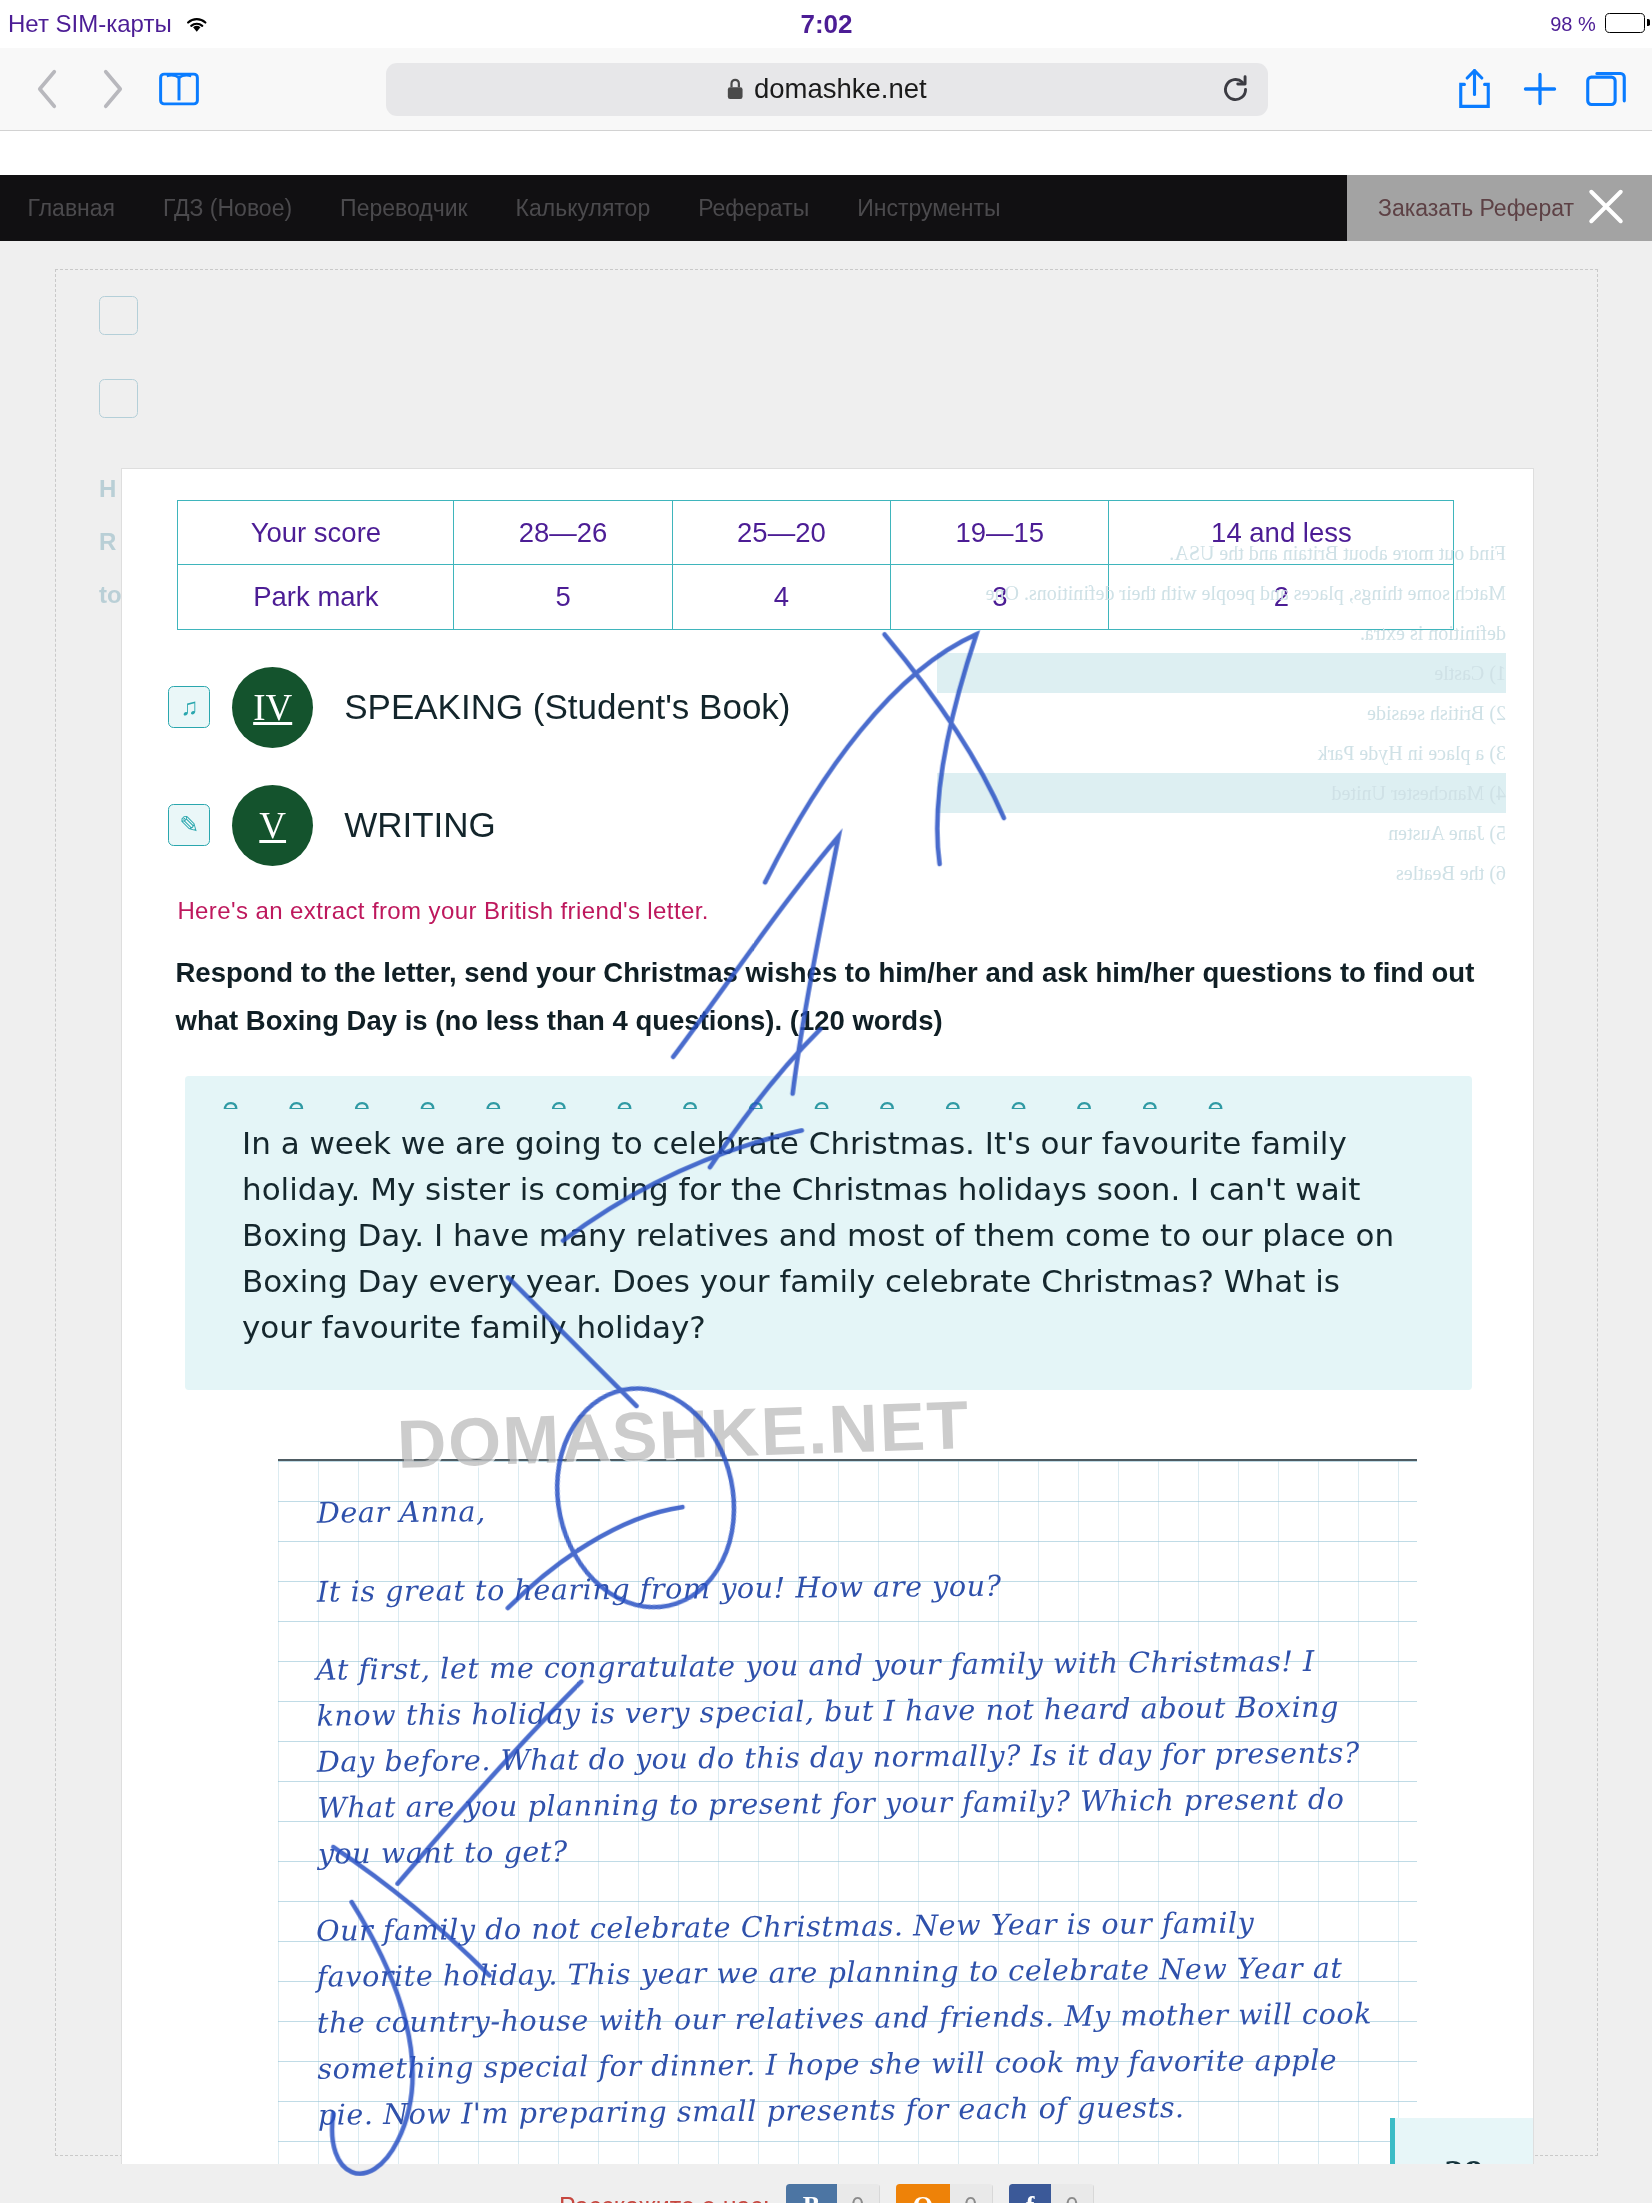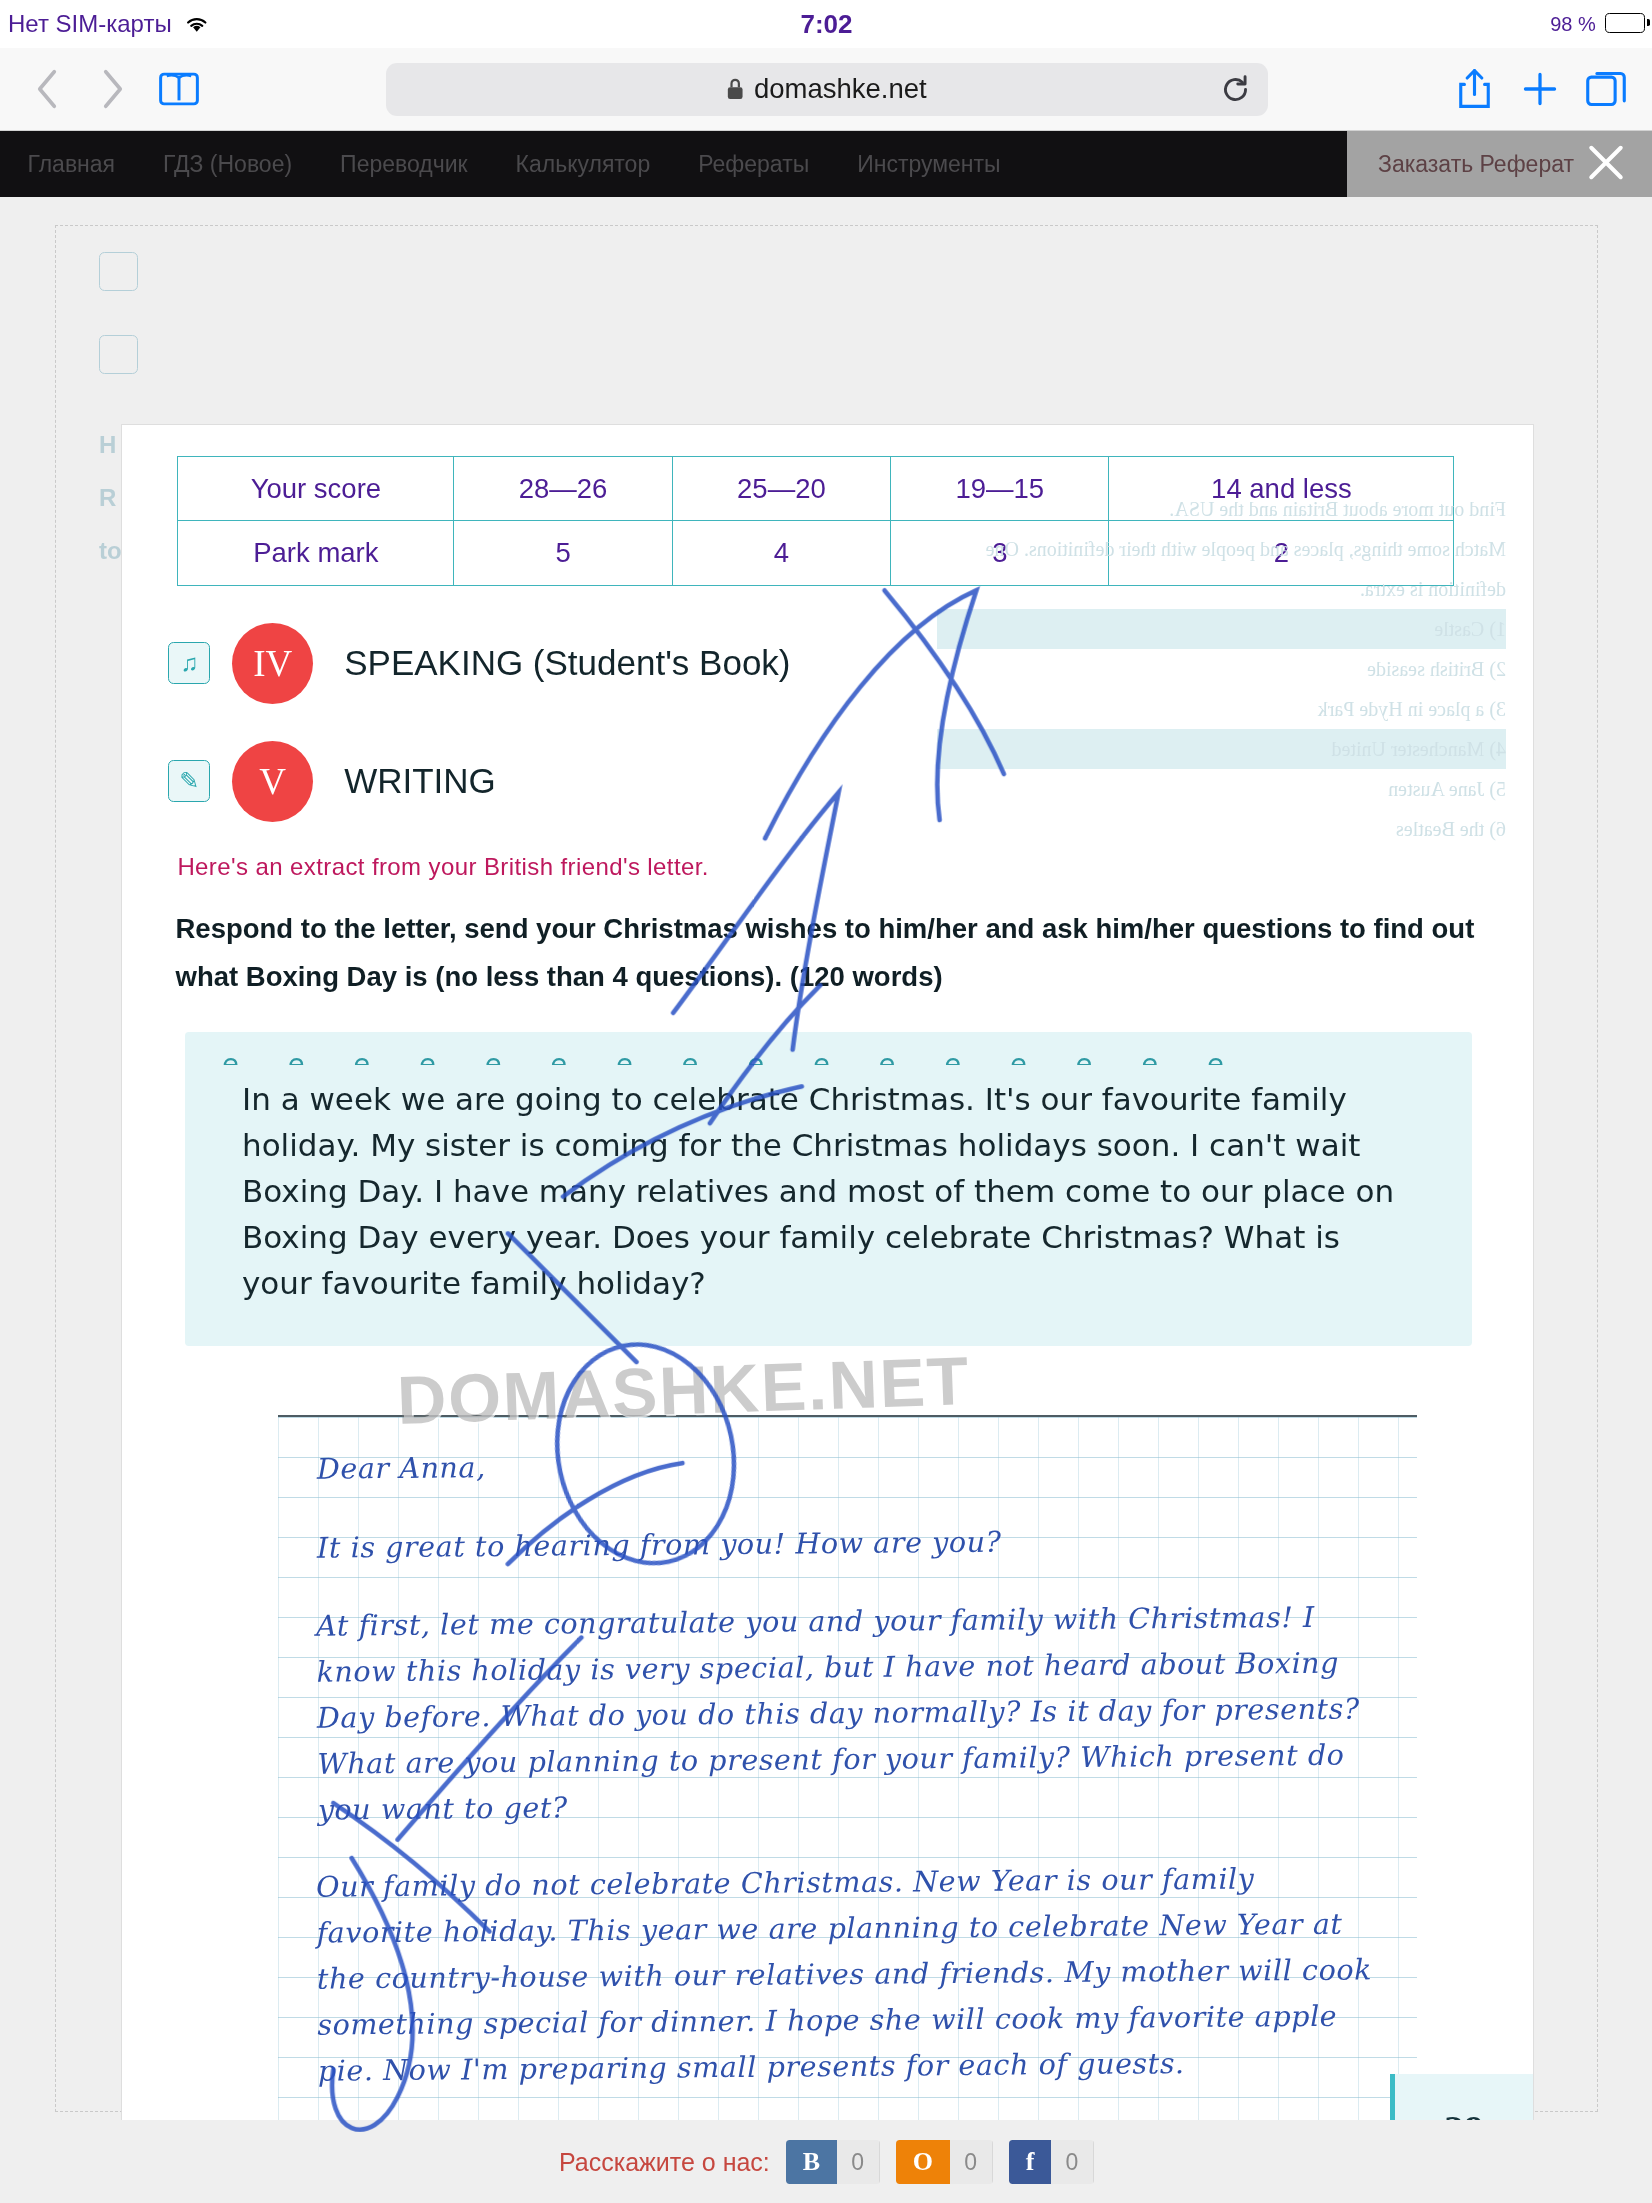--- a/index.html
+++ b/index.html
@@ -117,20 +117,21 @@
   }
 
   
   .sitenav {
     height: 66px;
     background: #111012;
     display: flex;
     align-items: center;
     position: relative;
     overflow: hidden;
+    margin-top: 44px;
   }
   .sitenav-item {
     color: #4b4a4d;
     font-size: 23px;
     padding: 0 24px;
     white-space: nowrap;
   }
   .sitenav-item:first-child { padding-left: 27.5px; }
   .sitenav-order {
     margin-left: auto;
@@ -258,27 +259,28 @@
     font-size: 24px;
     display: flex;
     align-items: center;
     justify-content: center;
     margin-right: 22px;
     background: #eaf7f8;
   }
   .roman {
     width: 81px; height: 81px;
     border-radius: 50%;
-    background: #ef4444;
+    background: #14532d;
     color: #ffffff;
     font-size: 37px;
     display: flex;
     align-items: center;
     justify-content: center;
     font-family: "Liberation Serif", serif;
+    text-decoration: underline;
   }
   .section-title {
     font-size: 35px;
     margin-left: 31px;
     color: #13252b;
   }
   .section-rule {
     position: absolute;
     left: 239px; right: 9.2px;
     height: 24px;

